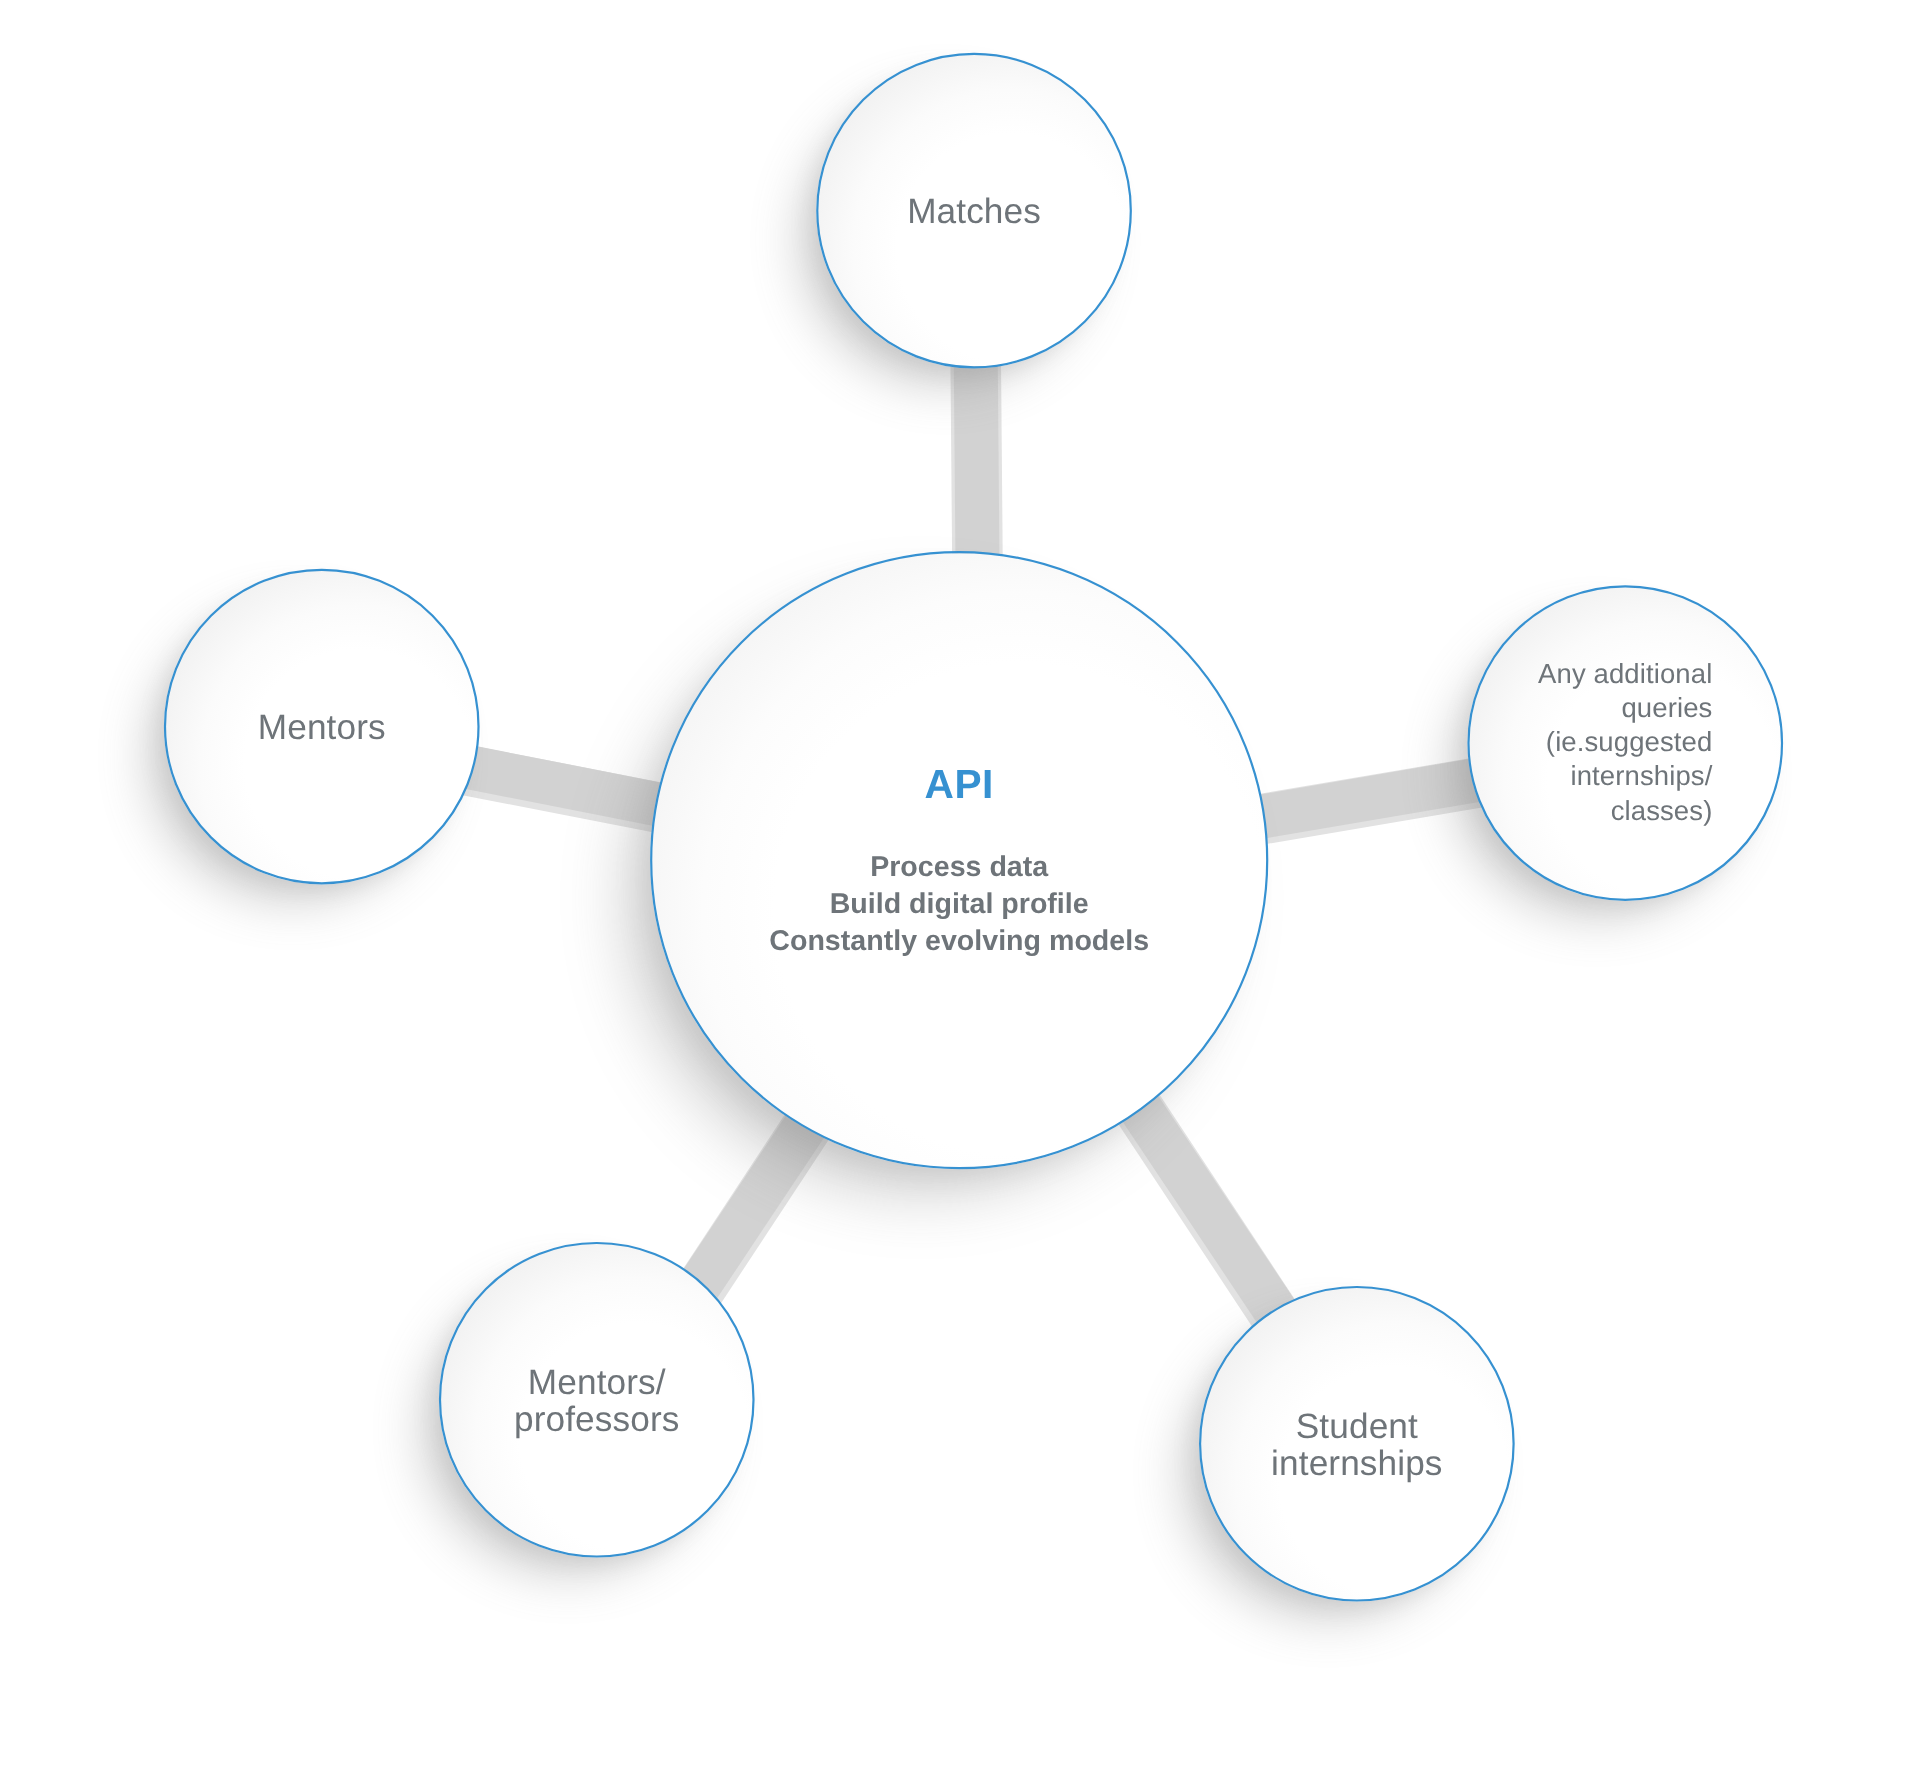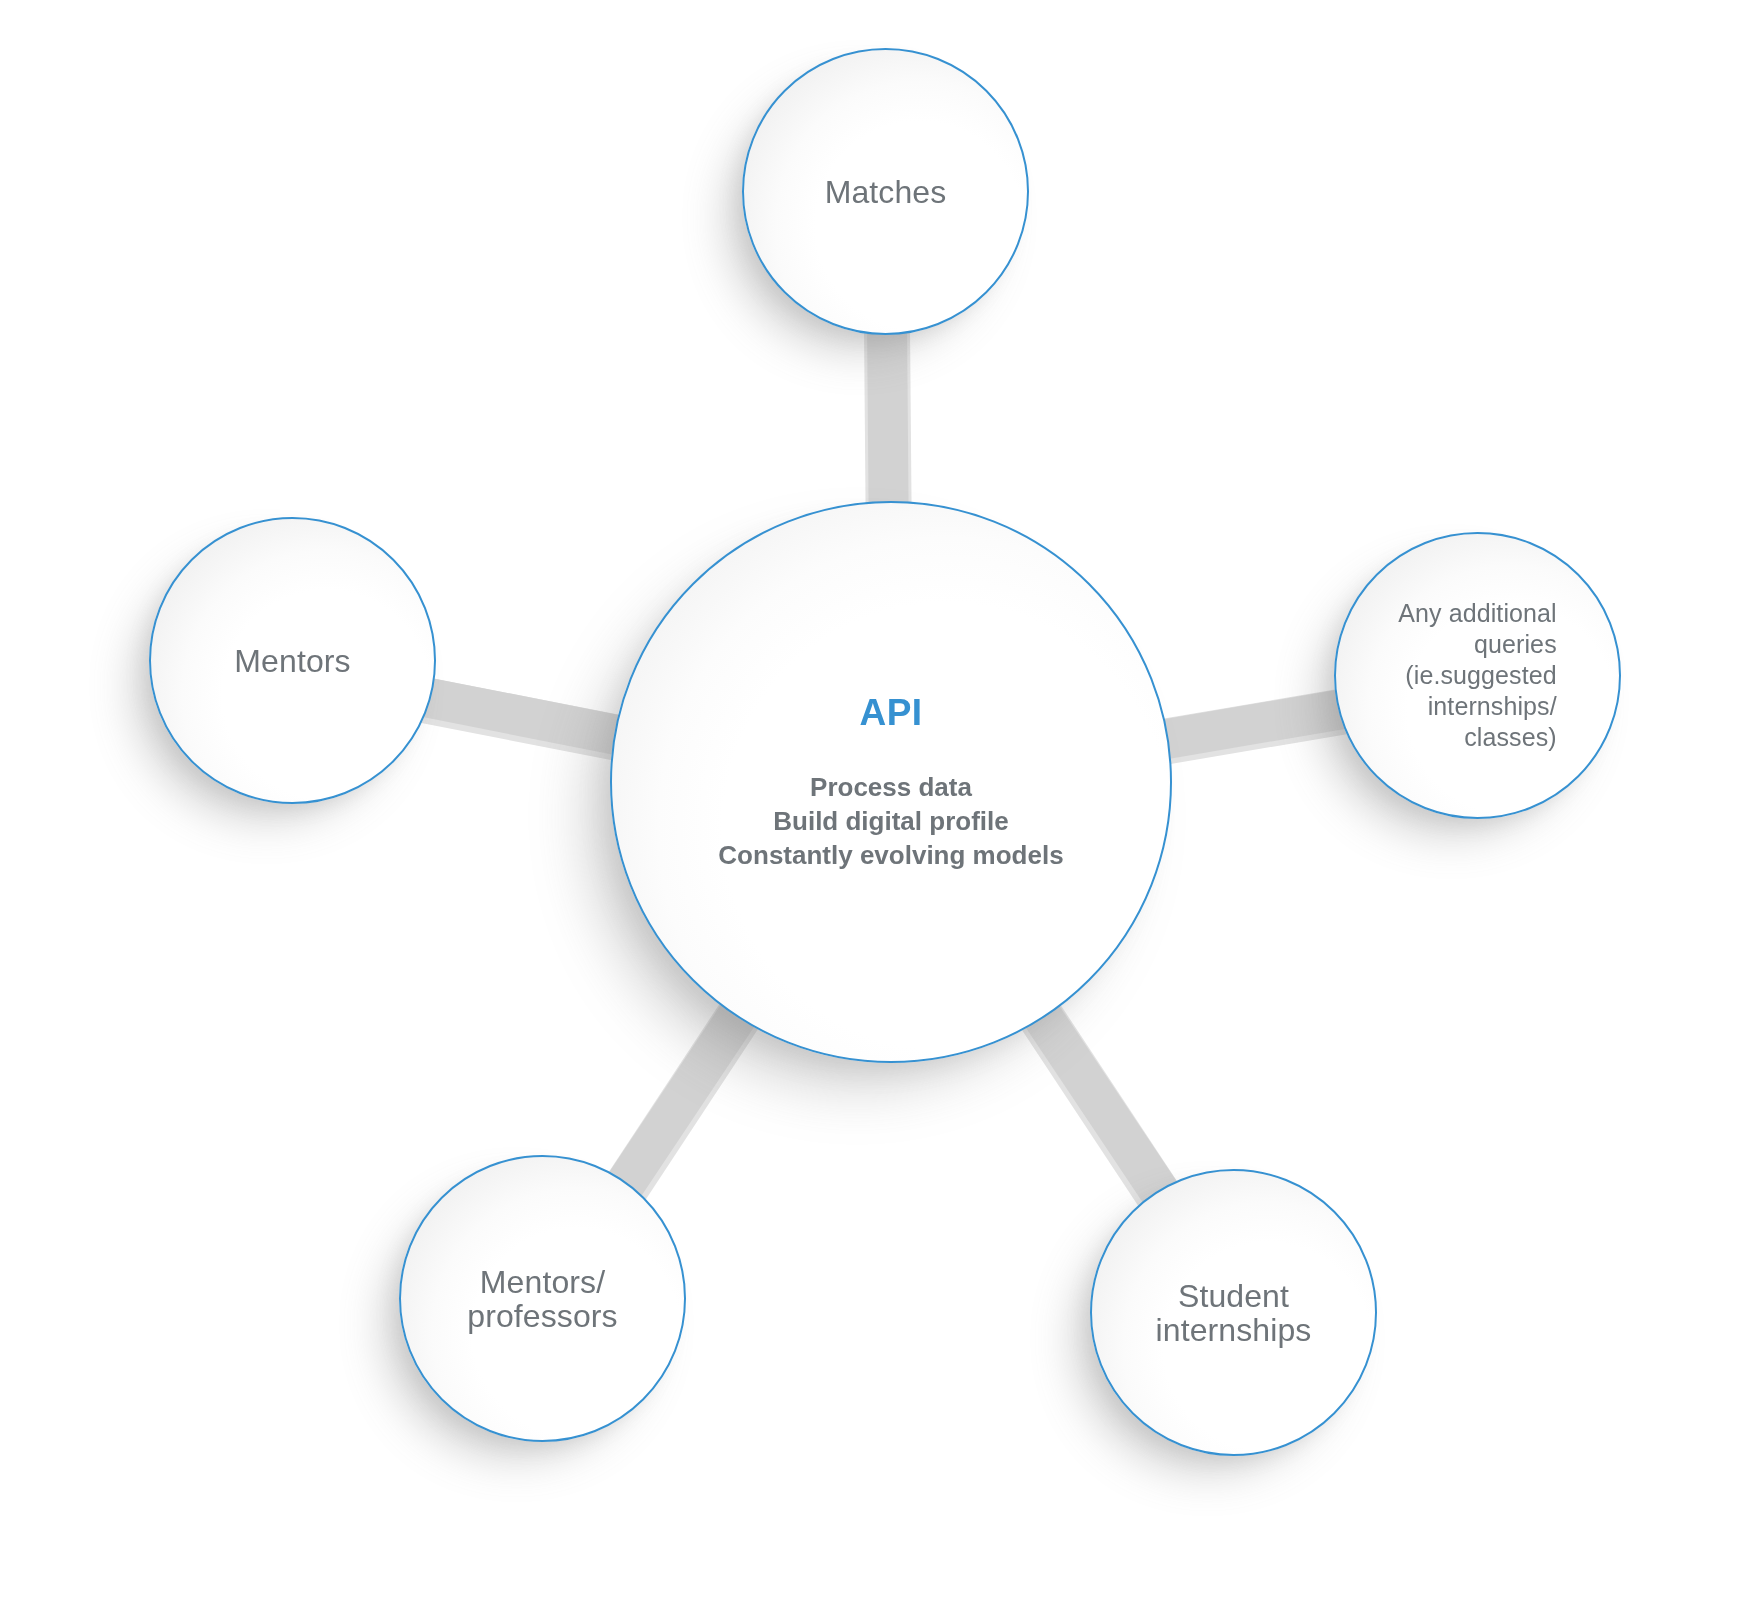--- a/index.html
+++ b/index.html
@@ -70,21 +70,21 @@
     line-height: 34px;
     letter-spacing: 0.1px;
     white-space: pre-line;
     padding: 0 14px;
   }
 
   
   #hub {
     width: 562px;
     height: 562px;
-    left: 610px;
+    left: 591px;
     top: 501px;
     flex-direction: column;
     background: radial-gradient(circle at 60% 58%,
                 #ffffff 0%,
                 #ffffff 48%,
                 #fcfcfc 62%,
                 #f4f4f4 78%,
                 #ebebeb 92%,
                 #e7e7e7 100%);
     box-shadow: -34px 34px 56px -10px rgba(120,120,120,0.32),
@@ -103,21 +103,21 @@
     font-size: 26px;
     line-height: 34px;
     white-space: pre-line;
     font-weight: bold;
   }
 
   
   #node-matches   { width: 287px; height: 287px; left: 742px;  top: 48px;   }
   #node-student   { width: 287px; height: 287px; left: 149px;  top: 517px;  }
   #node-queries   { width: 287px; height: 287px; left: 1334px; top: 532px;  }
-  #node-mentors   { width: 287px; height: 287px; left: 399px;  top: 1155px; }
+  #node-mentors   { width: 287px; height: 287px; left: 399px;  top: 1129px; }
   #node-company   { width: 287px; height: 287px; left: 1090px; top: 1169px; }
 
   #node-queries .node-label { font-size: 25px; line-height: 31px; text-align: right; }
 </style>
 </head>
 <body>
 
 <div id="stage">
 
   <svg id="edges" viewBox="0 0 1747 1608" width="1747" height="1608" xmlns="http://www.w3.org/2000/svg" aria-hidden="true">

